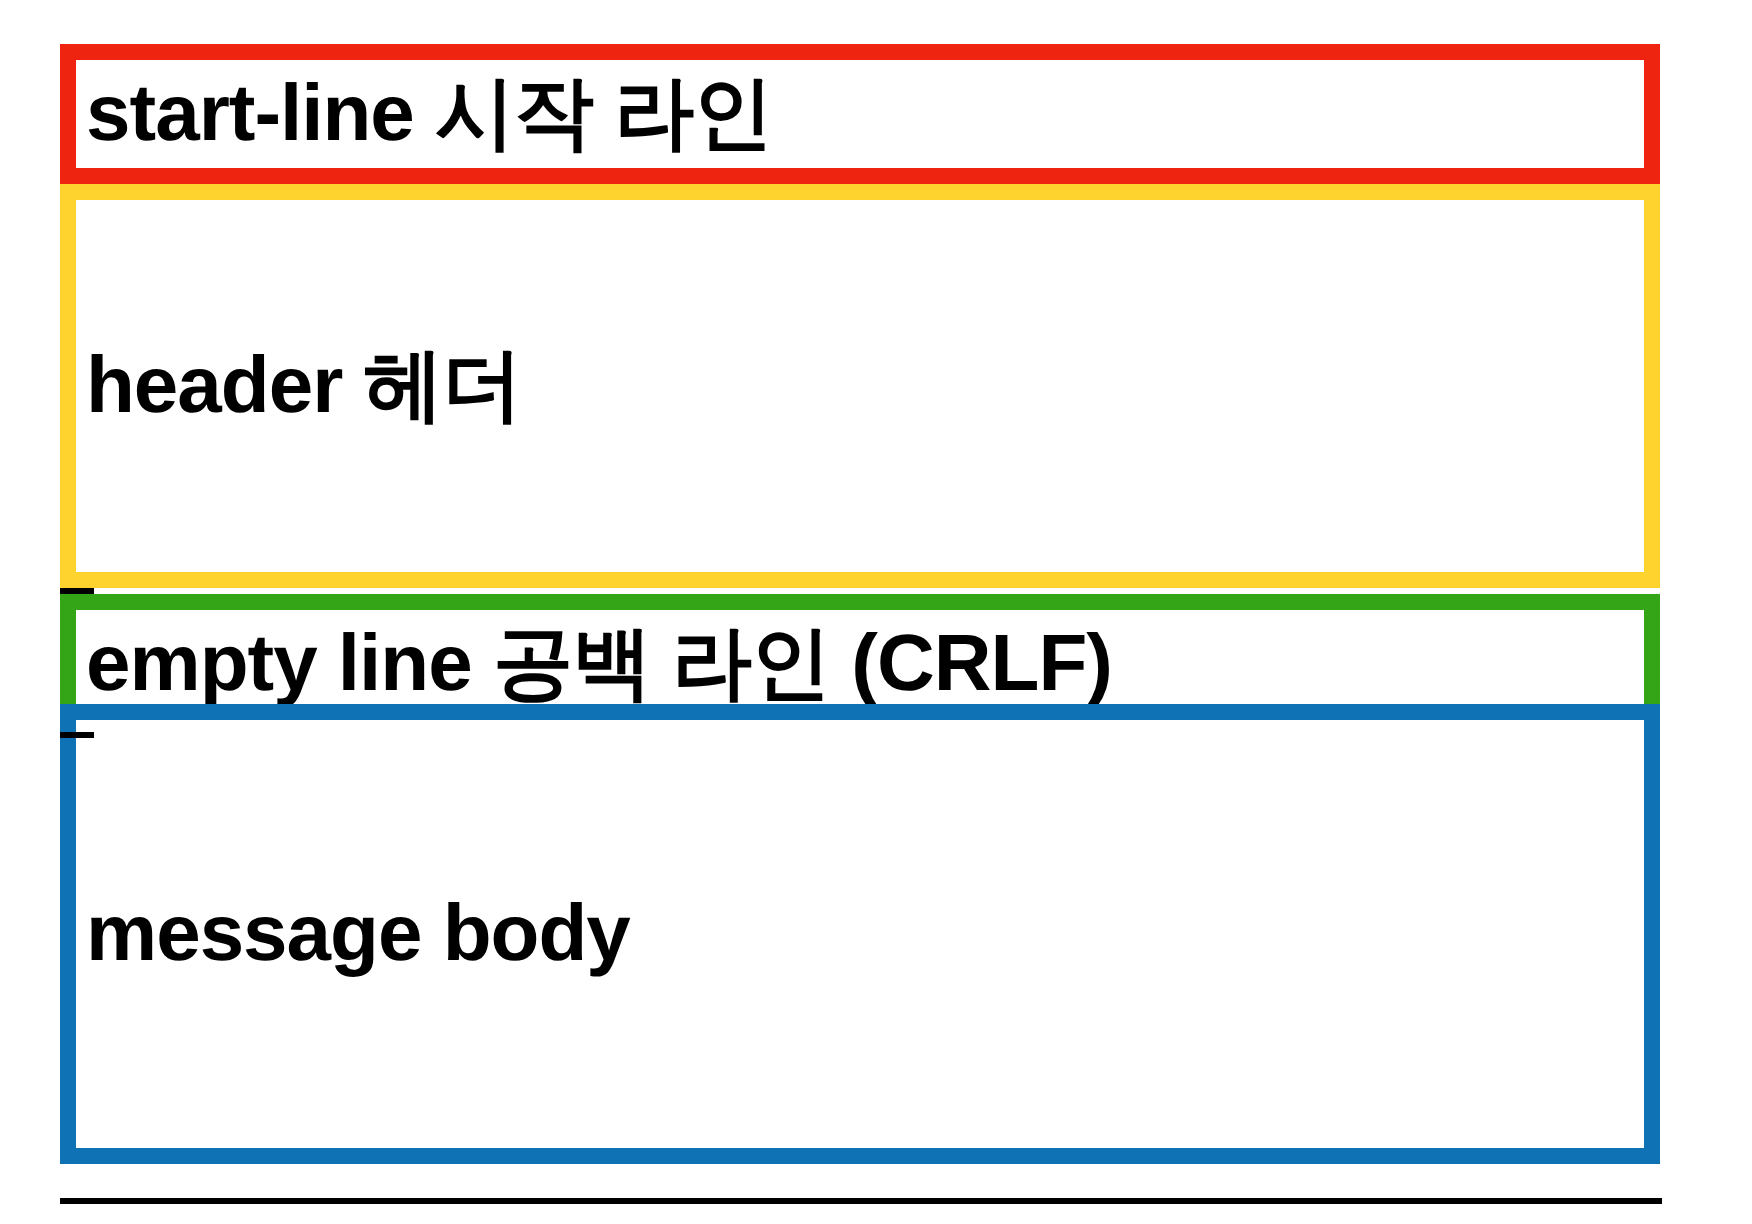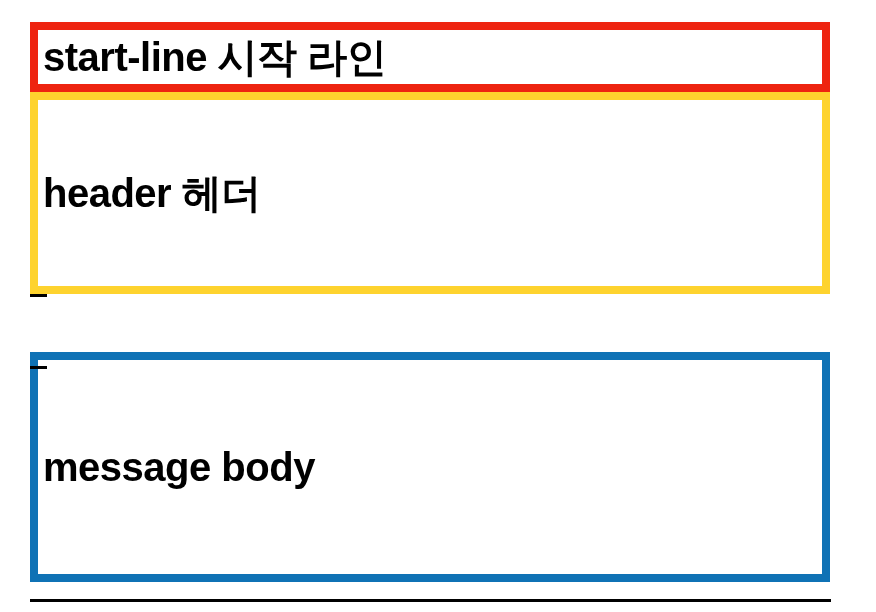--- a/index.html
+++ b/index.html
@@ -64,20 +64,23 @@
 <div class="canvas">
 
   <div class="box box-start-line" style="border-color: rgb(238, 36, 16);">
     <span class="label">start-line 시작 라인</span>
   </div>
 
   <div class="box box-header" style="border-color: rgb(254, 211, 46);">
     <span class="label">header 헤더</span>
   </div>
 
+  <div class="box box-empty-line" style="border-color: rgb(52, 165, 22);">
+    <span class="label">empty line 공백 라인 (CRLF)</span>
+  </div>
 
   <div class="box box-message-body" style="border-color: rgb(15, 114, 181);">
     <span class="label">message body</span>
   </div>
 
   <div class="junction-dash dash-1"></div>
   <div class="junction-dash dash-2"></div>
   <div class="bottom-line"></div>
 
 </div>

